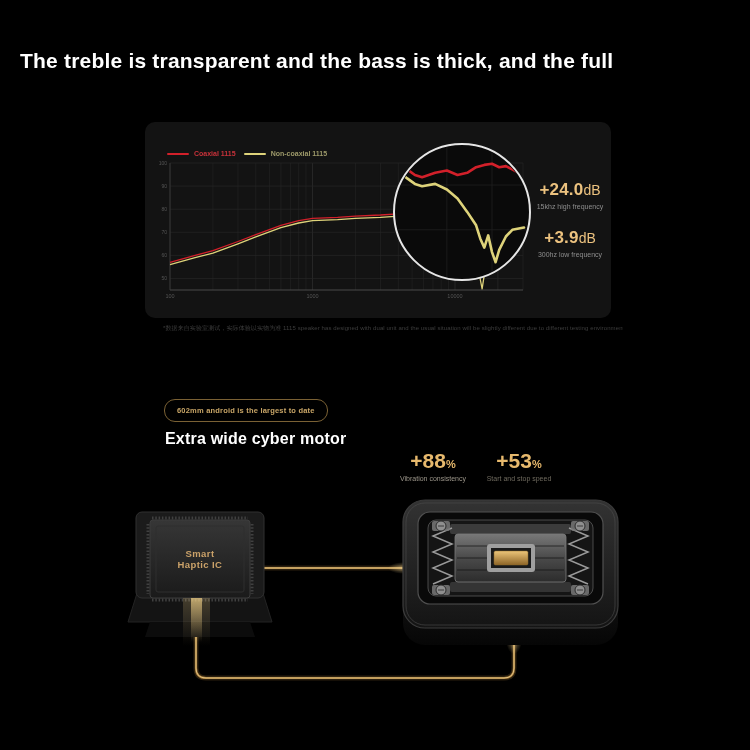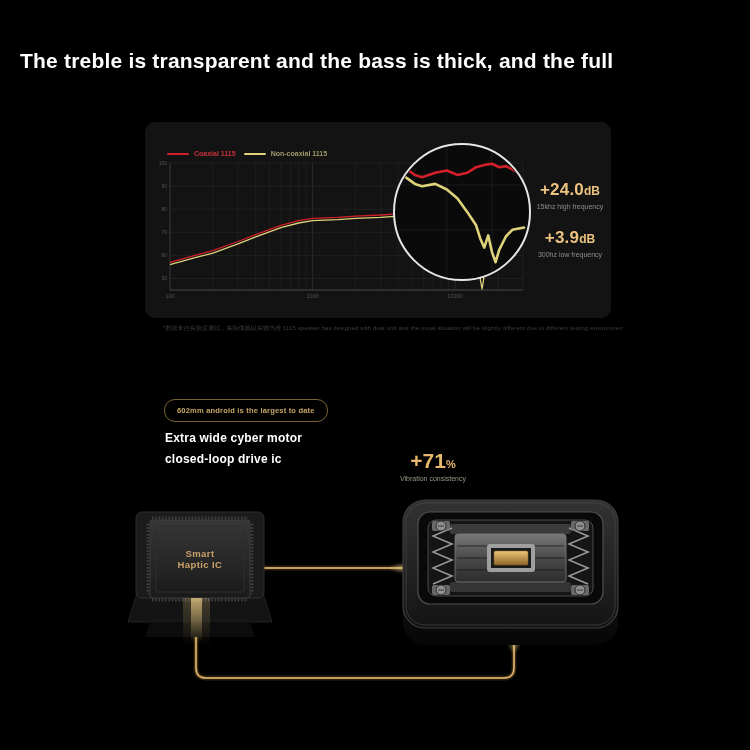--- a/index.html
+++ b/index.html
@@ -18,33 +18,33 @@
   .swatch{width:22px;height:2px;border-radius:1px;}
   .swatch-red{background:#d2202a;}
   .swatch-yellow{background:#ded37a;}
   .legend-label{font-size:7px;font-weight:700;}
   .legend-label.red{color:#c8323a;}
   .legend-label.yellow{color:#9e9a6a;}
   .chart-holder{position:absolute;left:0;top:0;}
 
   .callout{position:absolute;left:383px;width:84px;text-align:center;}
   .callout .val{font-size:17px;font-weight:700;color:#ecc27f;letter-spacing:.2px;}
-  .callout .unit{font-size:12px;font-weight:700;color:#ecc27f;}
+  .callout .unit{font-size:14px;font-weight:400;color:#ecc27f;}
   .callout .lab{font-size:7px;color:#8d8d8d;margin-top:3px;}
   .callout.high{top:58px;}
   .callout.low{top:106px;}
 
   .footnote{position:absolute;left:163px;top:324px;width:460px;
             font-size:6px;color:#3d3d3d;letter-spacing:.1px;white-space:nowrap;overflow:hidden;}
 
   
   .badge{position:absolute;left:164px;top:399px;height:21px;line-height:21px;
          padding:0 12px;border:1px solid #7a6134;border-radius:11px;
          font-size:7.5px;font-weight:700;color:#c9a667;letter-spacing:.2px;}
-  .haptic-heading{position:absolute;left:165px;top:428px;font-size:12px;line-height:21px;
+  .haptic-heading{position:absolute;left:165px;top:428px;font-size:16px;line-height:21px;
                   font-weight:700;color:#fff;letter-spacing:.2px;}
   .stats{position:absolute;left:398px;top:449px;display:flex;gap:16px;}
   .stat{width:70px;text-align:center;}
   .stat .num{font-size:21px;font-weight:700;color:#e7b96d;}
   .stat .pct{font-size:11px;font-weight:700;color:#e7b96d;}
   .stat .lab{font-size:7px;margin-top:2px;}
   .stat:nth-child(1) .lab{color:#9c968a;}
   .stat:nth-child(2) .lab{color:#6f6a5e;}
 
   .illustration{position:absolute;left:0;top:480px;}
@@ -141,27 +141,30 @@
     <div class="lab">300hz low frequency</div>
   </div>
 </div>
 
 <div class="footnote">*数据来自实验室测试，实际体验以实物为准 1115 speaker has designed with dual unit and the usual situation will be slightly different due to different testing environments, testing software, etc.</div>
 
 <div class="badge">602mm android is the largest to date</div>
 
 <div class="haptic-heading">
   <div>Extra wide cyber motor</div>
-  <div>closed-loop drive ic</div>
 </div>
 
 <div class="stats">
   <div class="stat">
-    <span class="num">+71</span><span class="pct">%</span>
+    <span class="num">+88</span><span class="pct">%</span>
     <div class="lab">Vibration consistency</div>
+  </div>
+  <div class="stat">
+    <span class="num">+53</span><span class="pct">%</span>
+    <div class="lab">Start and stop speed</div>
   </div>
 </div>
 
 <svg class="illustration" width="750" height="270" viewBox="0 480 750 270">
   <defs>
     <linearGradient id="chipGrad" x1="0" y1="0" x2="0" y2="1">
       <stop offset="0" stop-color="#363636"></stop>
         <stop offset="1" stop-color="#1a1a1a"></stop>
     </linearGradient>
     <linearGradient id="caseGrad" x1="0" y1="0" x2="0" y2="1">

